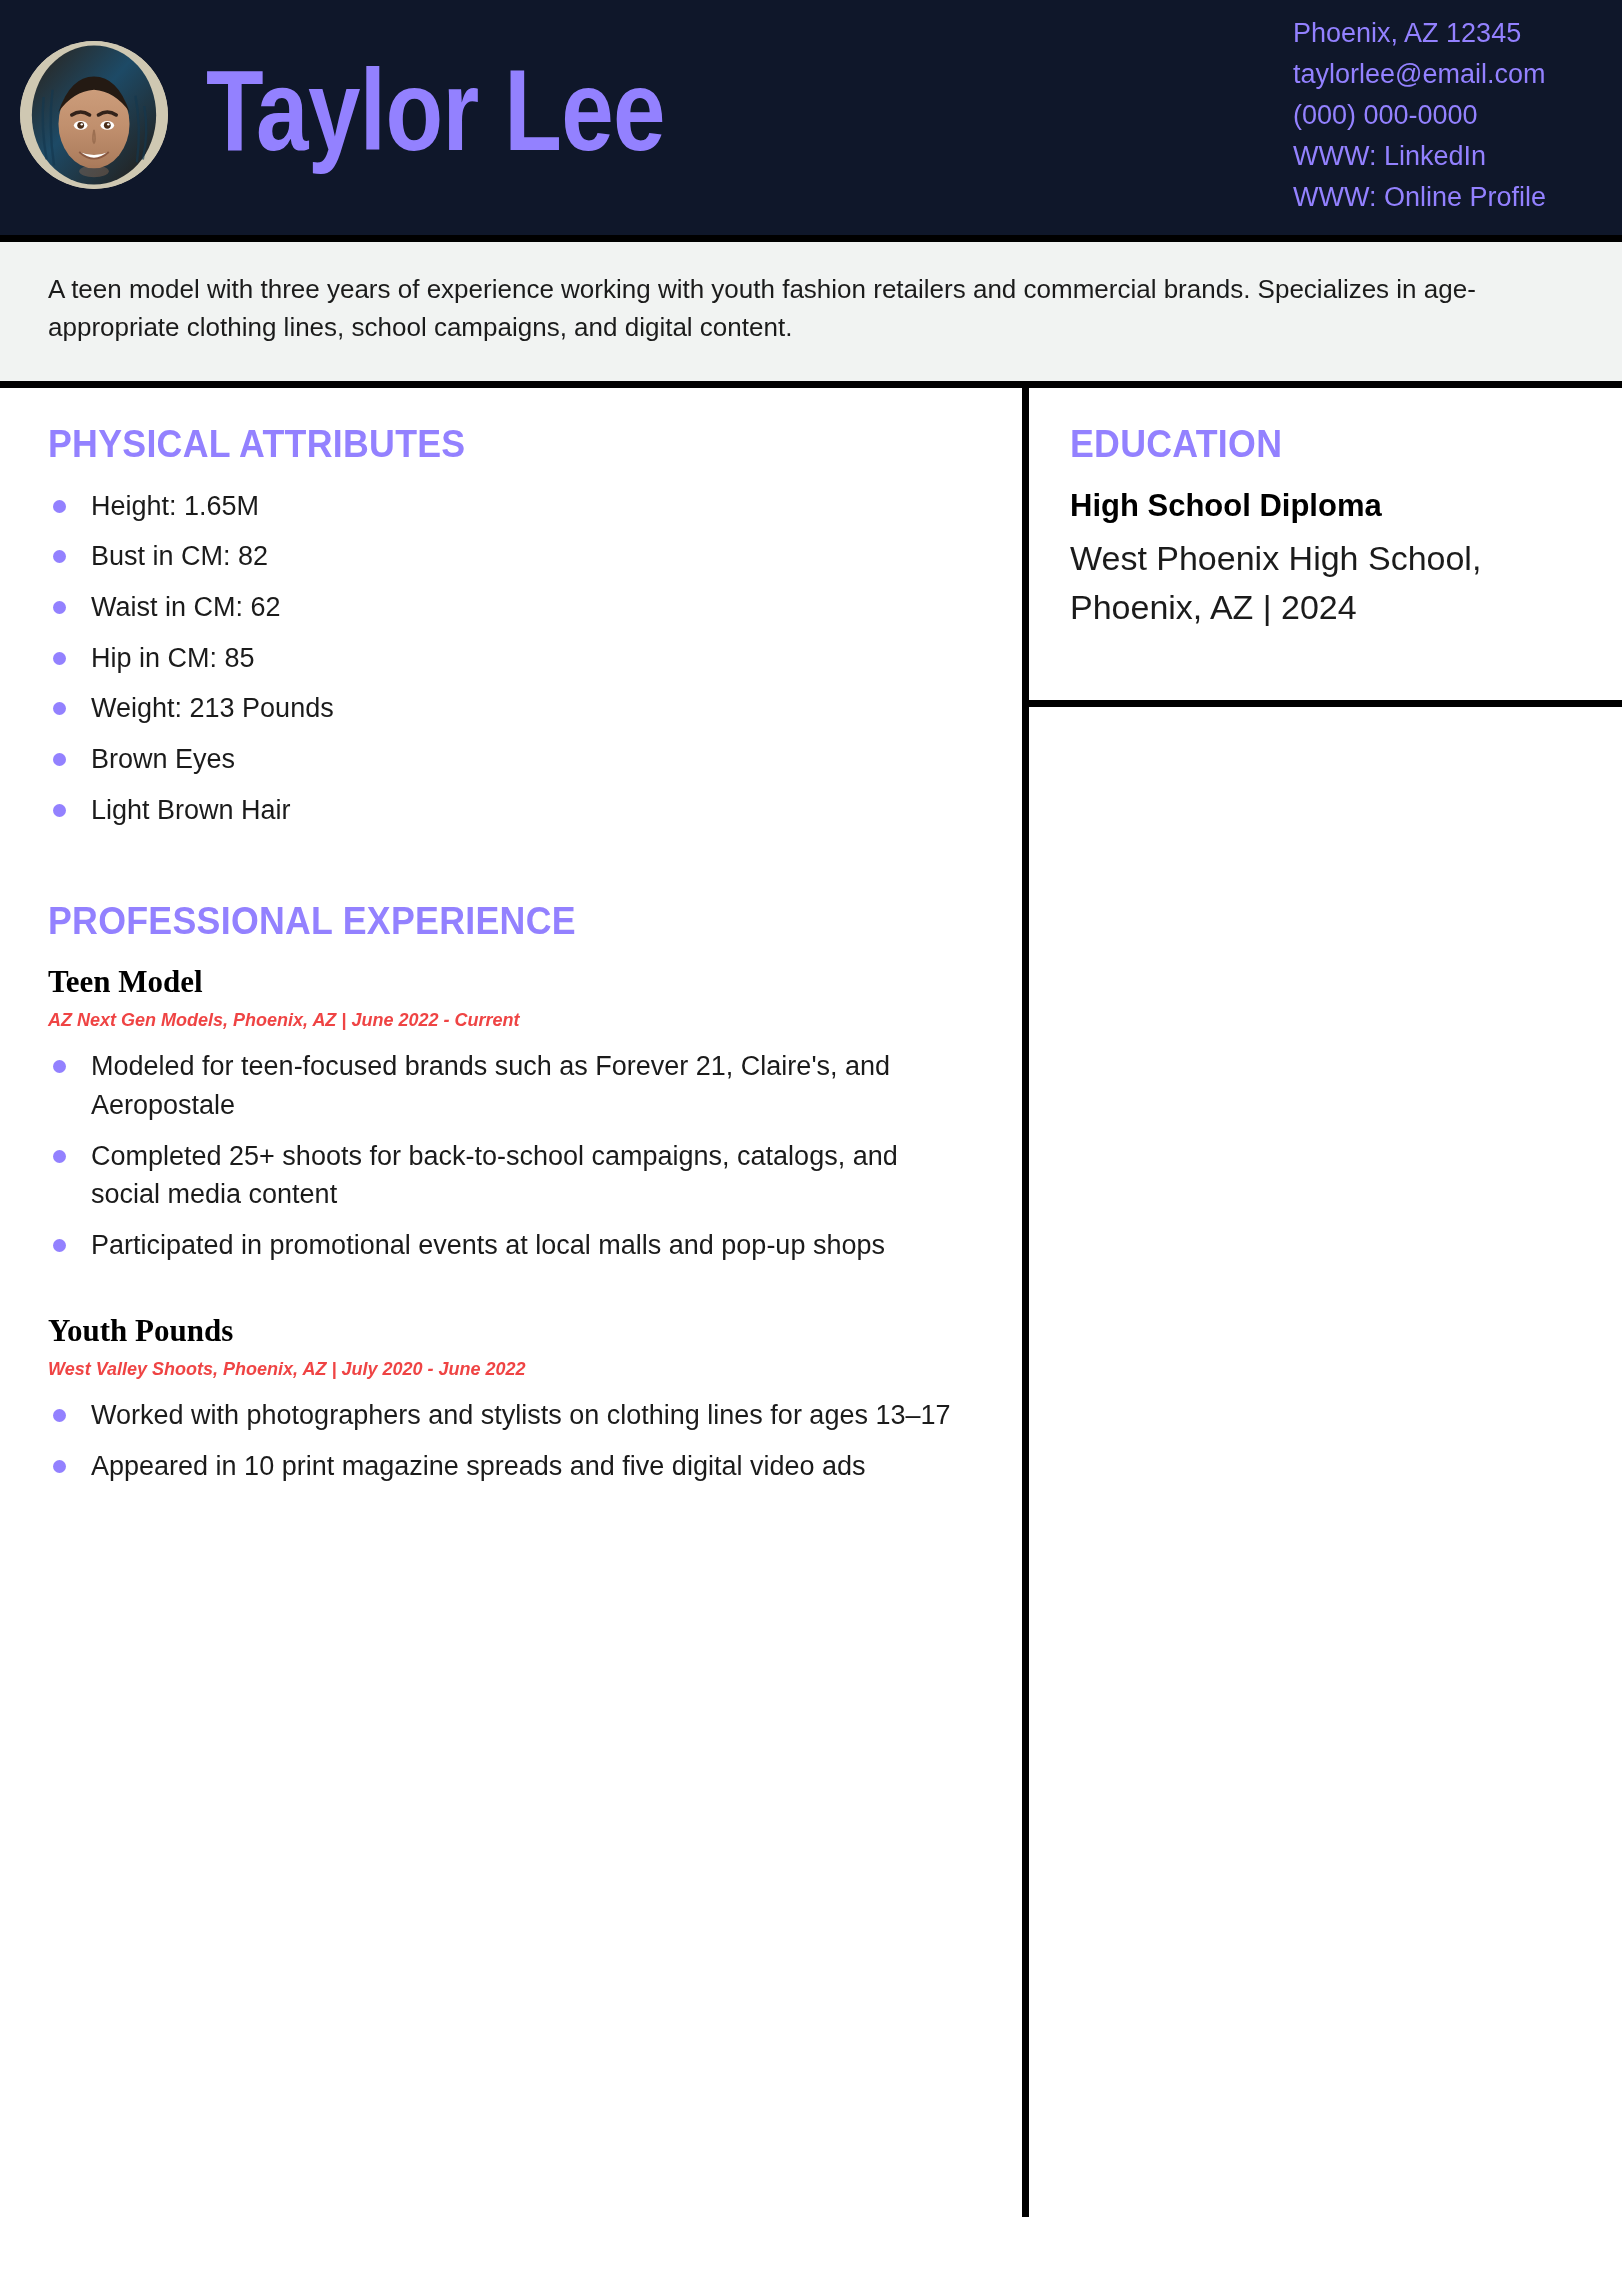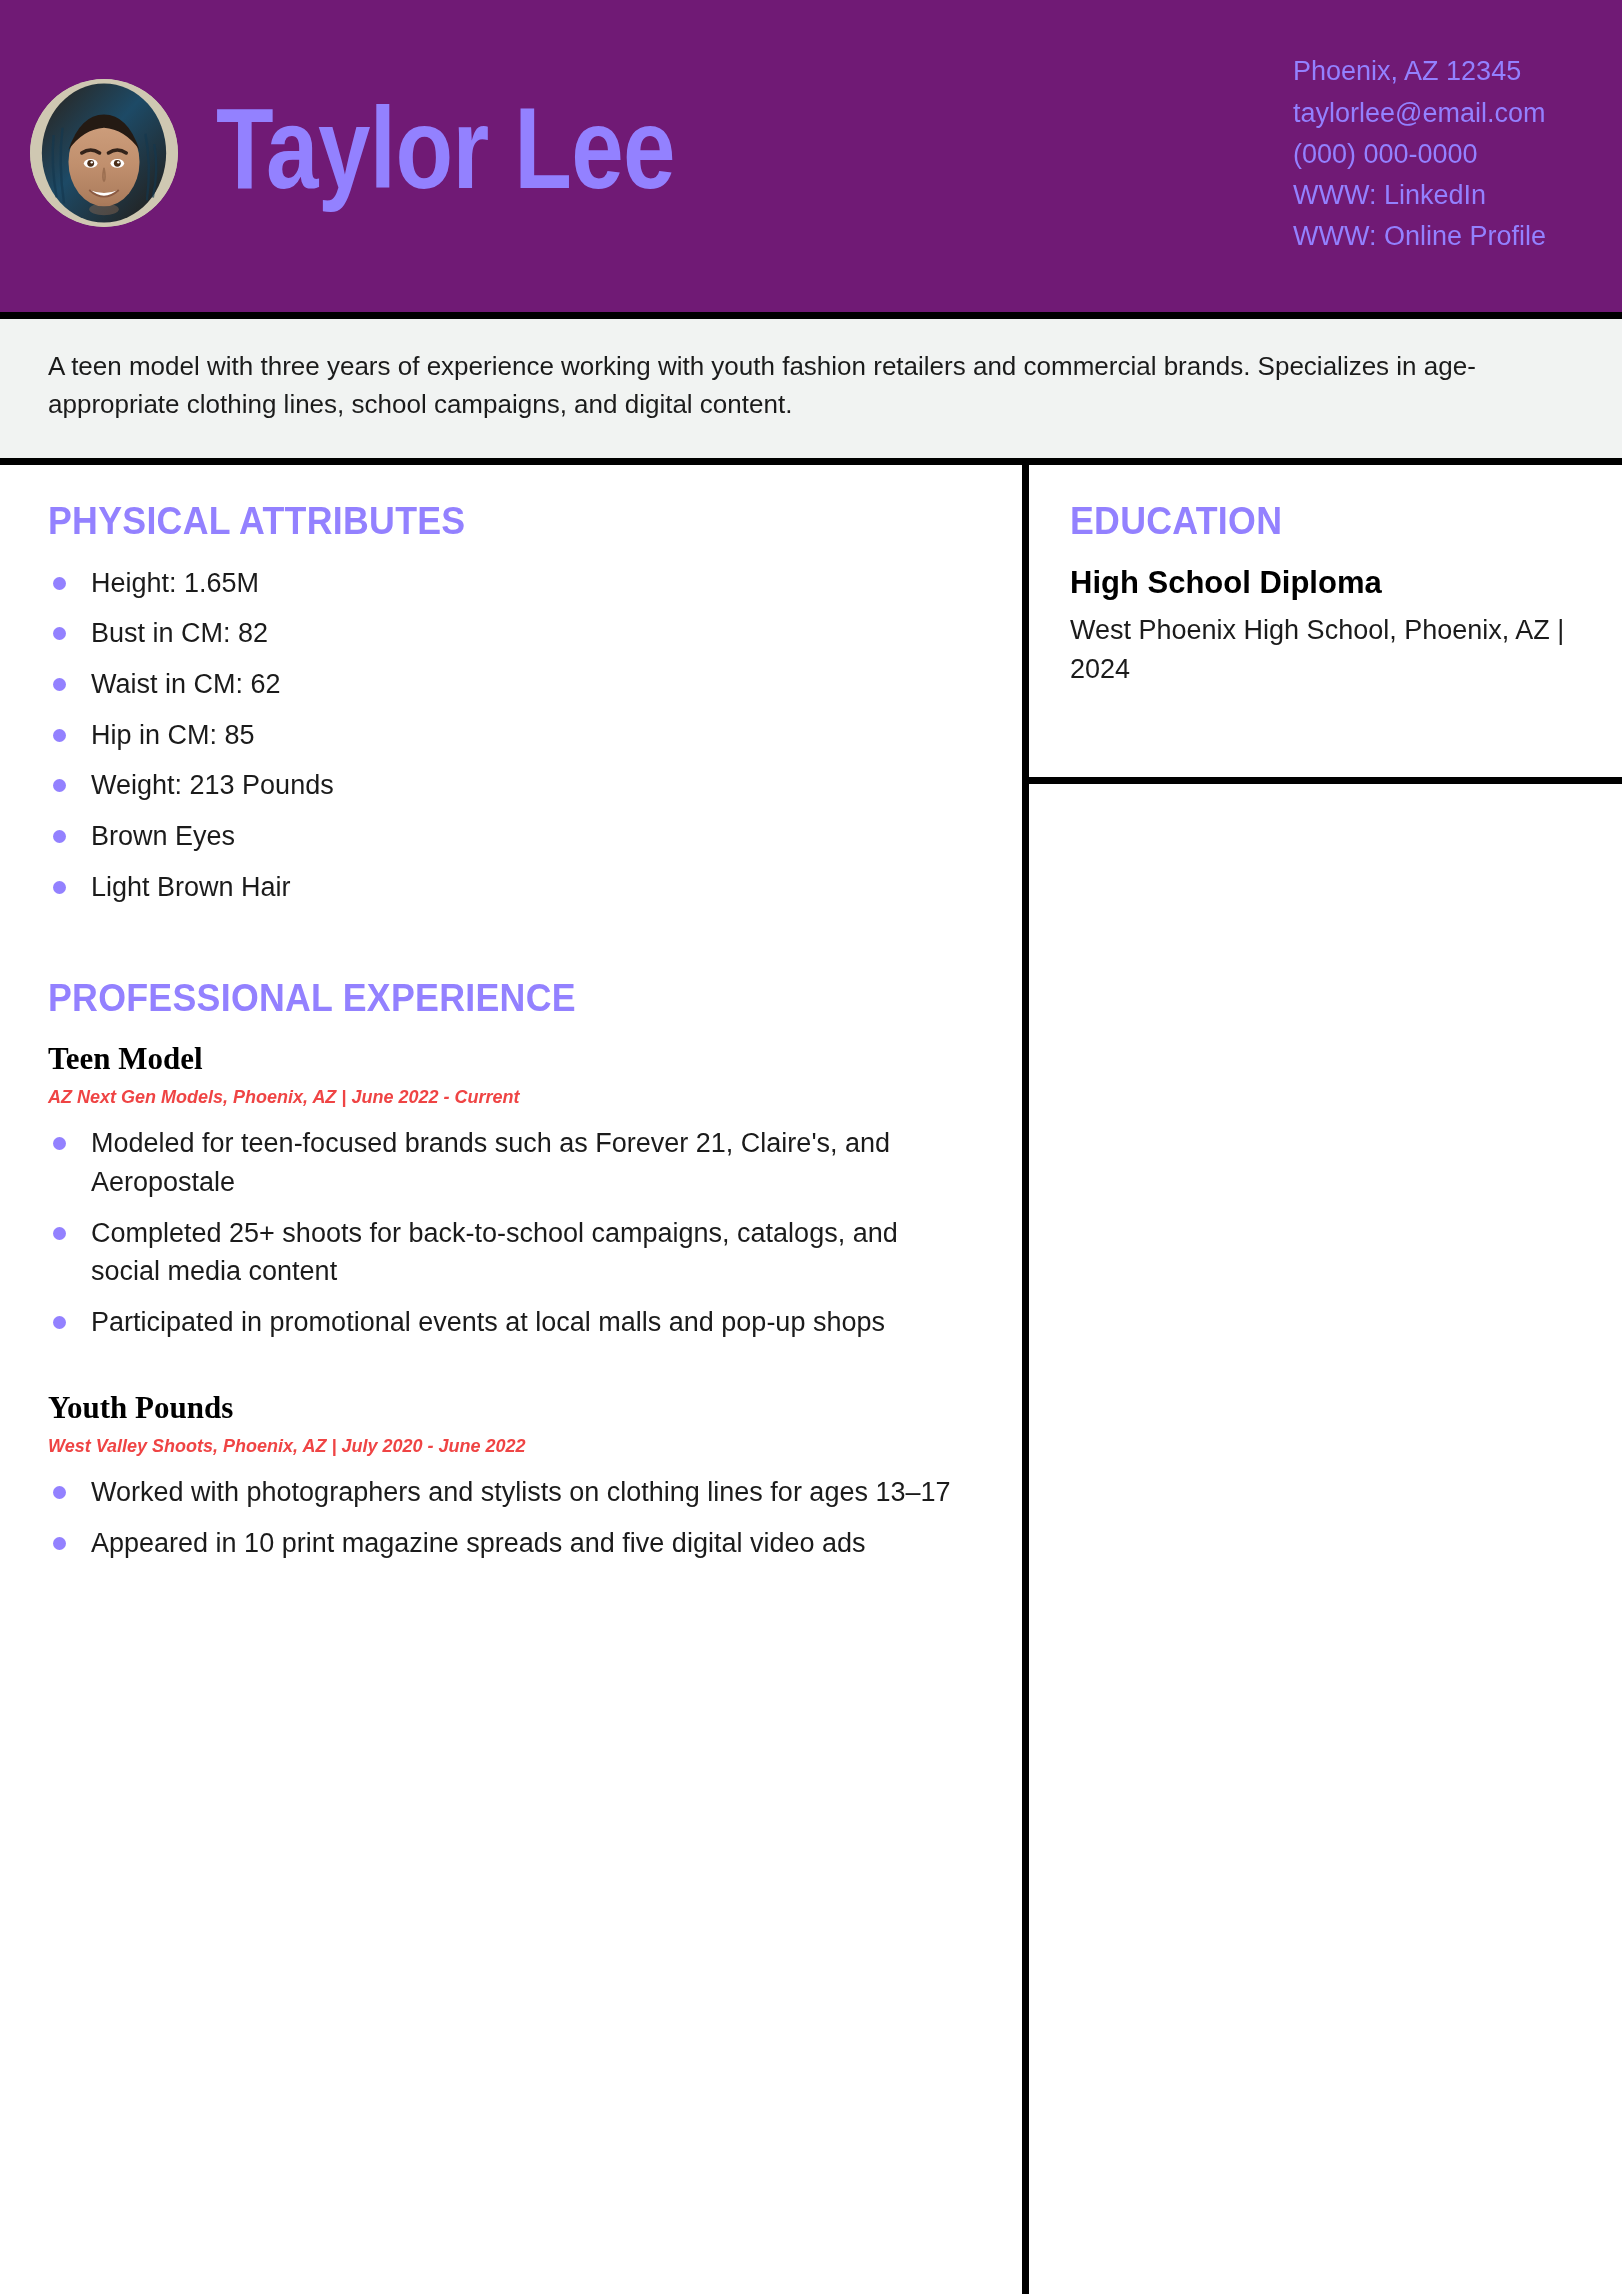--- a/index.html
+++ b/index.html
@@ -15,26 +15,26 @@
     width: 1622px;
     height: 2295px;
     background: #ffffff;
     overflow: hidden;
     box-sizing: border-box;
   }
 
   
   .header {
     position: relative;
-    height: 319px;
-    background: #701a75;
+    height: 242px;
+    background: #0f172a;
     box-sizing: border-box;
     display: flex;
     align-items: center;
-    padding-left: 30px;
+    padding-left: 20px;
     padding-right: 48px;
     border-bottom: 7.2px solid #000000;
   }
   .avatar {
     width: 148px;
     height: 148px;
     min-width: 148px;
     border-radius: 50%;
     overflow: hidden;
     position: relative;
@@ -177,21 +177,21 @@
   }
   .edu-degree {
     font-size: 31px;
     font-weight: 700;
     color: #000000;
     font-family: "Liberation Sans Narrow", "Liberation Sans", sans-serif;
     margin: 0 0 10.5px 0;
     line-height: 1.2;
   }
   .edu-sub {
-    font-size: 27px;
+    font-size: 34px;
     color: #1b1b1b;
     font-family: "Liberation Sans Narrow", "Liberation Sans", sans-serif;
     line-height: 1.44;
     margin: 0;
   }
   .rblock ul.blist li { padding-left: 41px; margin-bottom: 13px; }
 </style>
 </head>
 <body>
 

